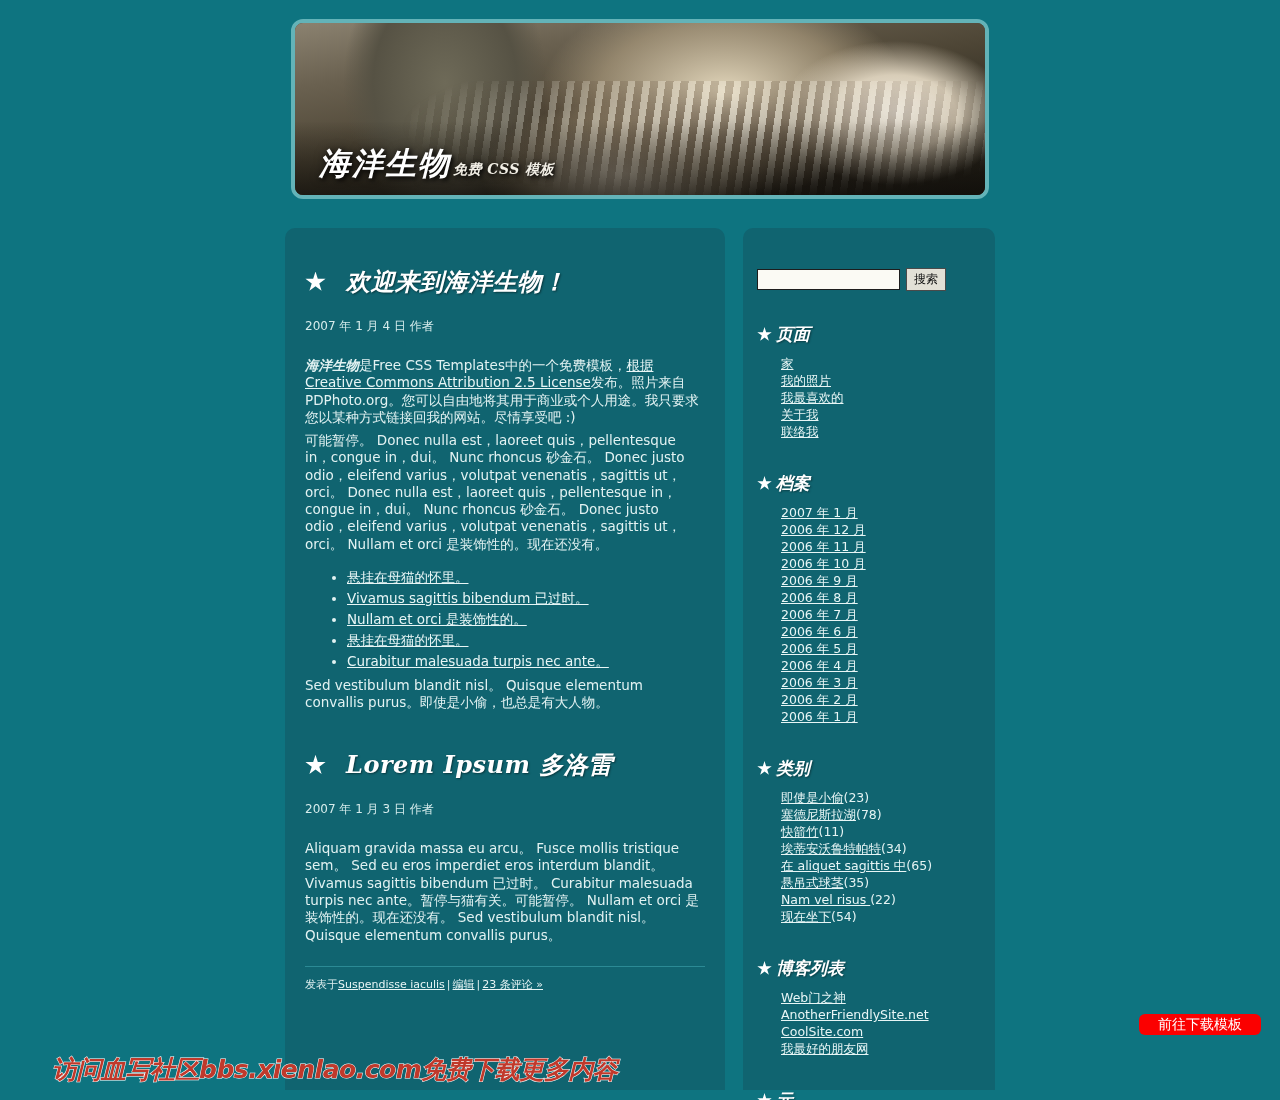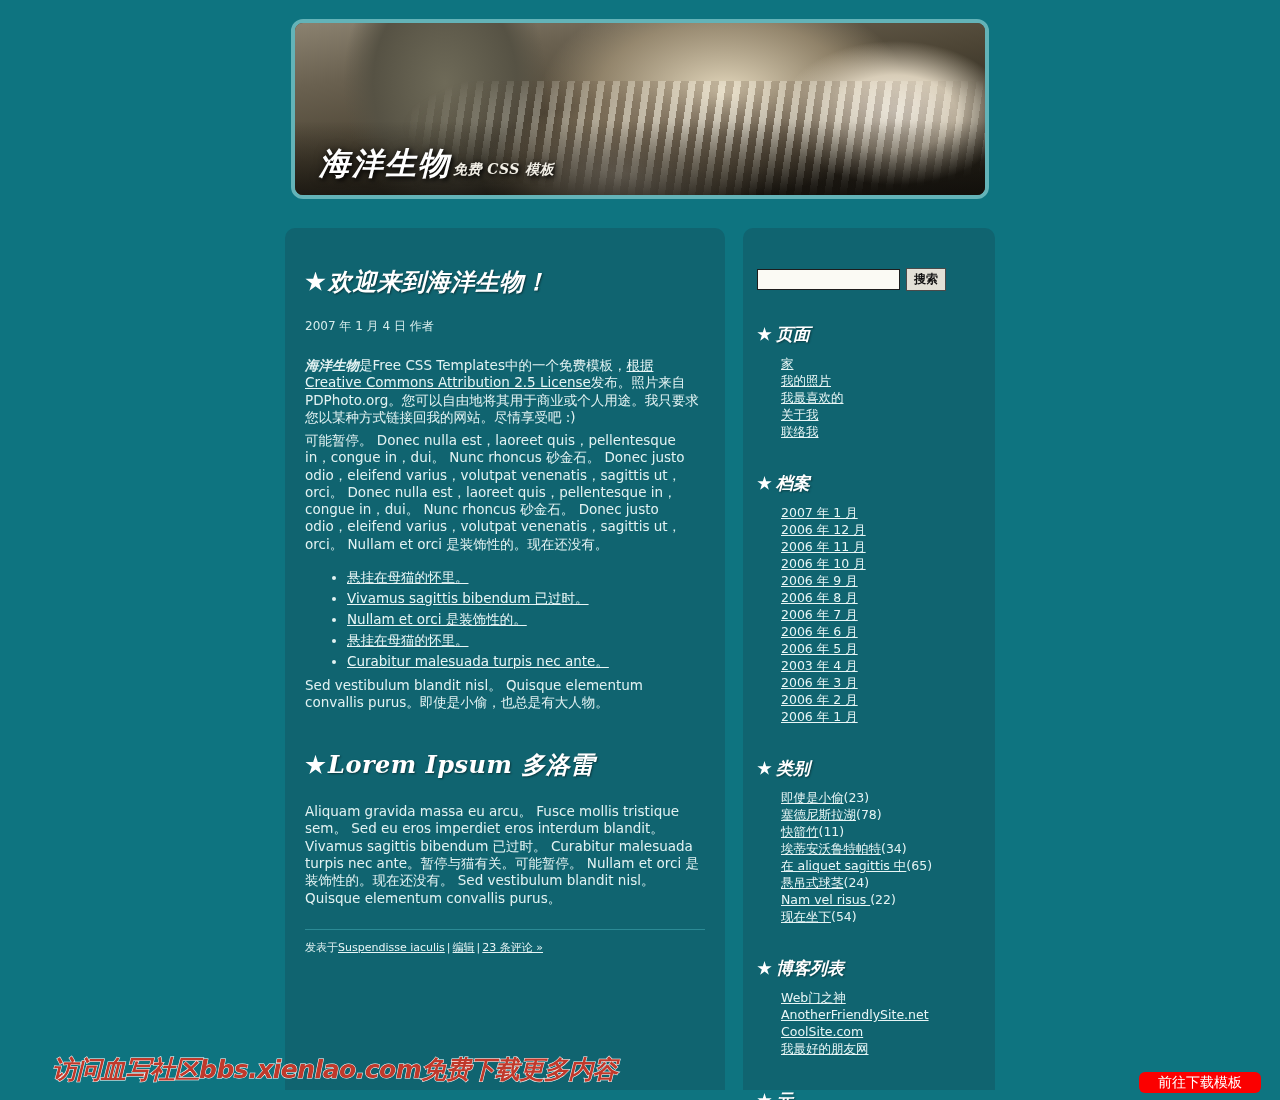--- a/index.html
+++ b/index.html
@@ -71,21 +71,21 @@
   .sidebar-panel {
     position: absolute; left: 743px; top: 228px;
     width: 252px; height: 862px;
     background: #106470;
     border-radius: 10px 10px 0 0;
   }
 
   
   .post { padding: 0 20px; }
   .post-title {
-    display: flex; align-items: center; gap: 2px;
+    display: flex; align-items: center; gap: 20px;
     font-family: "DejaVu Serif", "Liberation Serif", serif;
     font-style: italic; font-weight: bold;
     font-size: 24px; color: #ffffff;
     margin: 0; padding-top: 38px;
     text-shadow: 1px 1px 2px rgba(0,0,0,0.45);
     letter-spacing: 0.5px;
   }
   .star {
     flex: none; display: inline-block;
     width: 21px; height: 21px; background: #ffffff;
@@ -133,21 +133,20 @@
     border: 1px solid #1d1d1d;
     font-size: 12px; padding: 0 3px;
     font-family: "DejaVu Sans", "Liberation Sans", sans-serif;
   }
   .search-btn {
     height: 23px; padding: 0 7px;
     background: #e2e0d6; color: #111;
     border: 1px solid #4a4a4a;
     font-size: 12px; cursor: pointer;
     font-family: "DejaVu Sans", "Liberation Sans", sans-serif;
-    font-weight: bold;
   }
   .side-head {
     display: flex; align-items: center; gap: 4px;
     font-family: "DejaVu Serif", "Liberation Serif", serif;
     font-style: italic; font-weight: bold;
     font-size: 17px; color: #ffffff;
     margin: 32px 0 0 0;
     text-shadow: 1px 1px 2px rgba(0,0,0,0.4);
   }
   .side-head .star { width: 15px; height: 15px; }
@@ -164,21 +163,21 @@
     position: absolute; left: 52px; top: 1053px;
     font-family: "DejaVu Sans", "Liberation Sans", sans-serif;
     font-weight: bold; font-style: italic;
     font-size: 25px; letter-spacing: -0.5px;
     color: #c0392b;
     -webkit-text-stroke: 1px #ffffff;
     paint-order: stroke fill;
     white-space: nowrap;
   }
   .dl-button {
-    position: absolute; left: 1139px; top: 1072px;
+    position: absolute; left: 1139px; top: 1014px;
     width: 122px; height: 21px;
     background: #fb0000; color: #ffffff;
     border: none; border-radius: 6px;
     font-size: 14px; cursor: pointer;
     font-family: "DejaVu Sans", "Liberation Sans", sans-serif;
   }
 </style>
 </head>
 <body>
 
@@ -213,20 +212,21 @@
         </ul>
         <p>Sed vestibulum blandit nisl。 Quisque elementum convallis purus。即使是小偷，也总是有大人物。</p>
       </div>
     </div>
 
     <div class="post">
       <h2 class="post-title">
         <span class="star"></span>
         <span>Lorem Ipsum 多洛雷</span>
       </h2>
+      <div class="post-date">2007 年 1 月 3 日 作者</div>
       <div class="post-body">
         <p class="first">Aliquam gravida massa eu arcu。 Fusce mollis tristique sem。 Sed eu eros imperdiet eros interdum blandit。 Vivamus sagittis bibendum 已过时。 Curabitur malesuada turpis nec ante。暂停与猫有关。可能暂停。 Nullam et orci 是装饰性的。现在还没有。 Sed vestibulum blandit nisl。 Quisque elementum convallis purus。</p>
       </div>
       <div class="post-meta">
         <span>发表于</span><a href="#">Suspendisse iaculis</a><span class="sep">|</span><a href="#">编辑</a><span class="sep">|</span><a href="#">23 条评论 »</a>
       </div>
     </div>
 
   </div>
 
@@ -257,37 +257,37 @@
       <ul class="side-list">
         <li><a href="#">2007 年 1 月</a></li>
         <li><a href="#">2006 年 12 月</a></li>
         <li><a href="#">2006 年 11 月</a></li>
         <li><a href="#">2006 年 10 月</a></li>
         <li><a href="#">2006 年 9 月</a></li>
         <li><a href="#">2006 年 8 月</a></li>
         <li><a href="#">2006 年 7 月</a></li>
         <li><a href="#">2006 年 6 月</a></li>
         <li><a href="#">2006 年 5 月</a></li>
-        <li><a href="#">2003 年 4 月</a></li>
+        <li><a href="#">2006 年 4 月</a></li>
         <li><a href="#">2006 年 3 月</a></li>
         <li><a href="#">2006 年 2 月</a></li>
         <li><a href="#">2006 年 1 月</a></li>
       </ul>
 
       <div class="side-head">
         <span class="star"></span>
         <span>类别</span>
       </div>
       <ul class="side-list">
         <li><a href="#">即使是小偷</a><span class="count">(23)</span></li>
         <li><a href="#">塞德尼斯拉湖</a><span class="count">(78)</span></li>
         <li><a href="#">快箭竹</a><span class="count">(11)</span></li>
         <li><a href="#">埃蒂安沃鲁特帕特</a><span class="count">(34)</span></li>
         <li><a href="#">在 aliquet sagittis 中</a><span class="count">(65)</span></li>
-        <li><a href="#">悬吊式球茎</a><span class="count">(24)</span></li>
+        <li><a href="#">悬吊式球茎</a><span class="count">(35)</span></li>
         <li><a href="#">Nam vel risus </a><span class="count">(22)</span></li>
         <li><a href="#">现在坐下</a><span class="count">(54)</span></li>
       </ul>
 
       <div class="side-head">
         <span class="star"></span>
         <span>博客列表</span>
       </div>
       <ul class="side-list">
         <li><a href="#">Web门之神</a></li>

